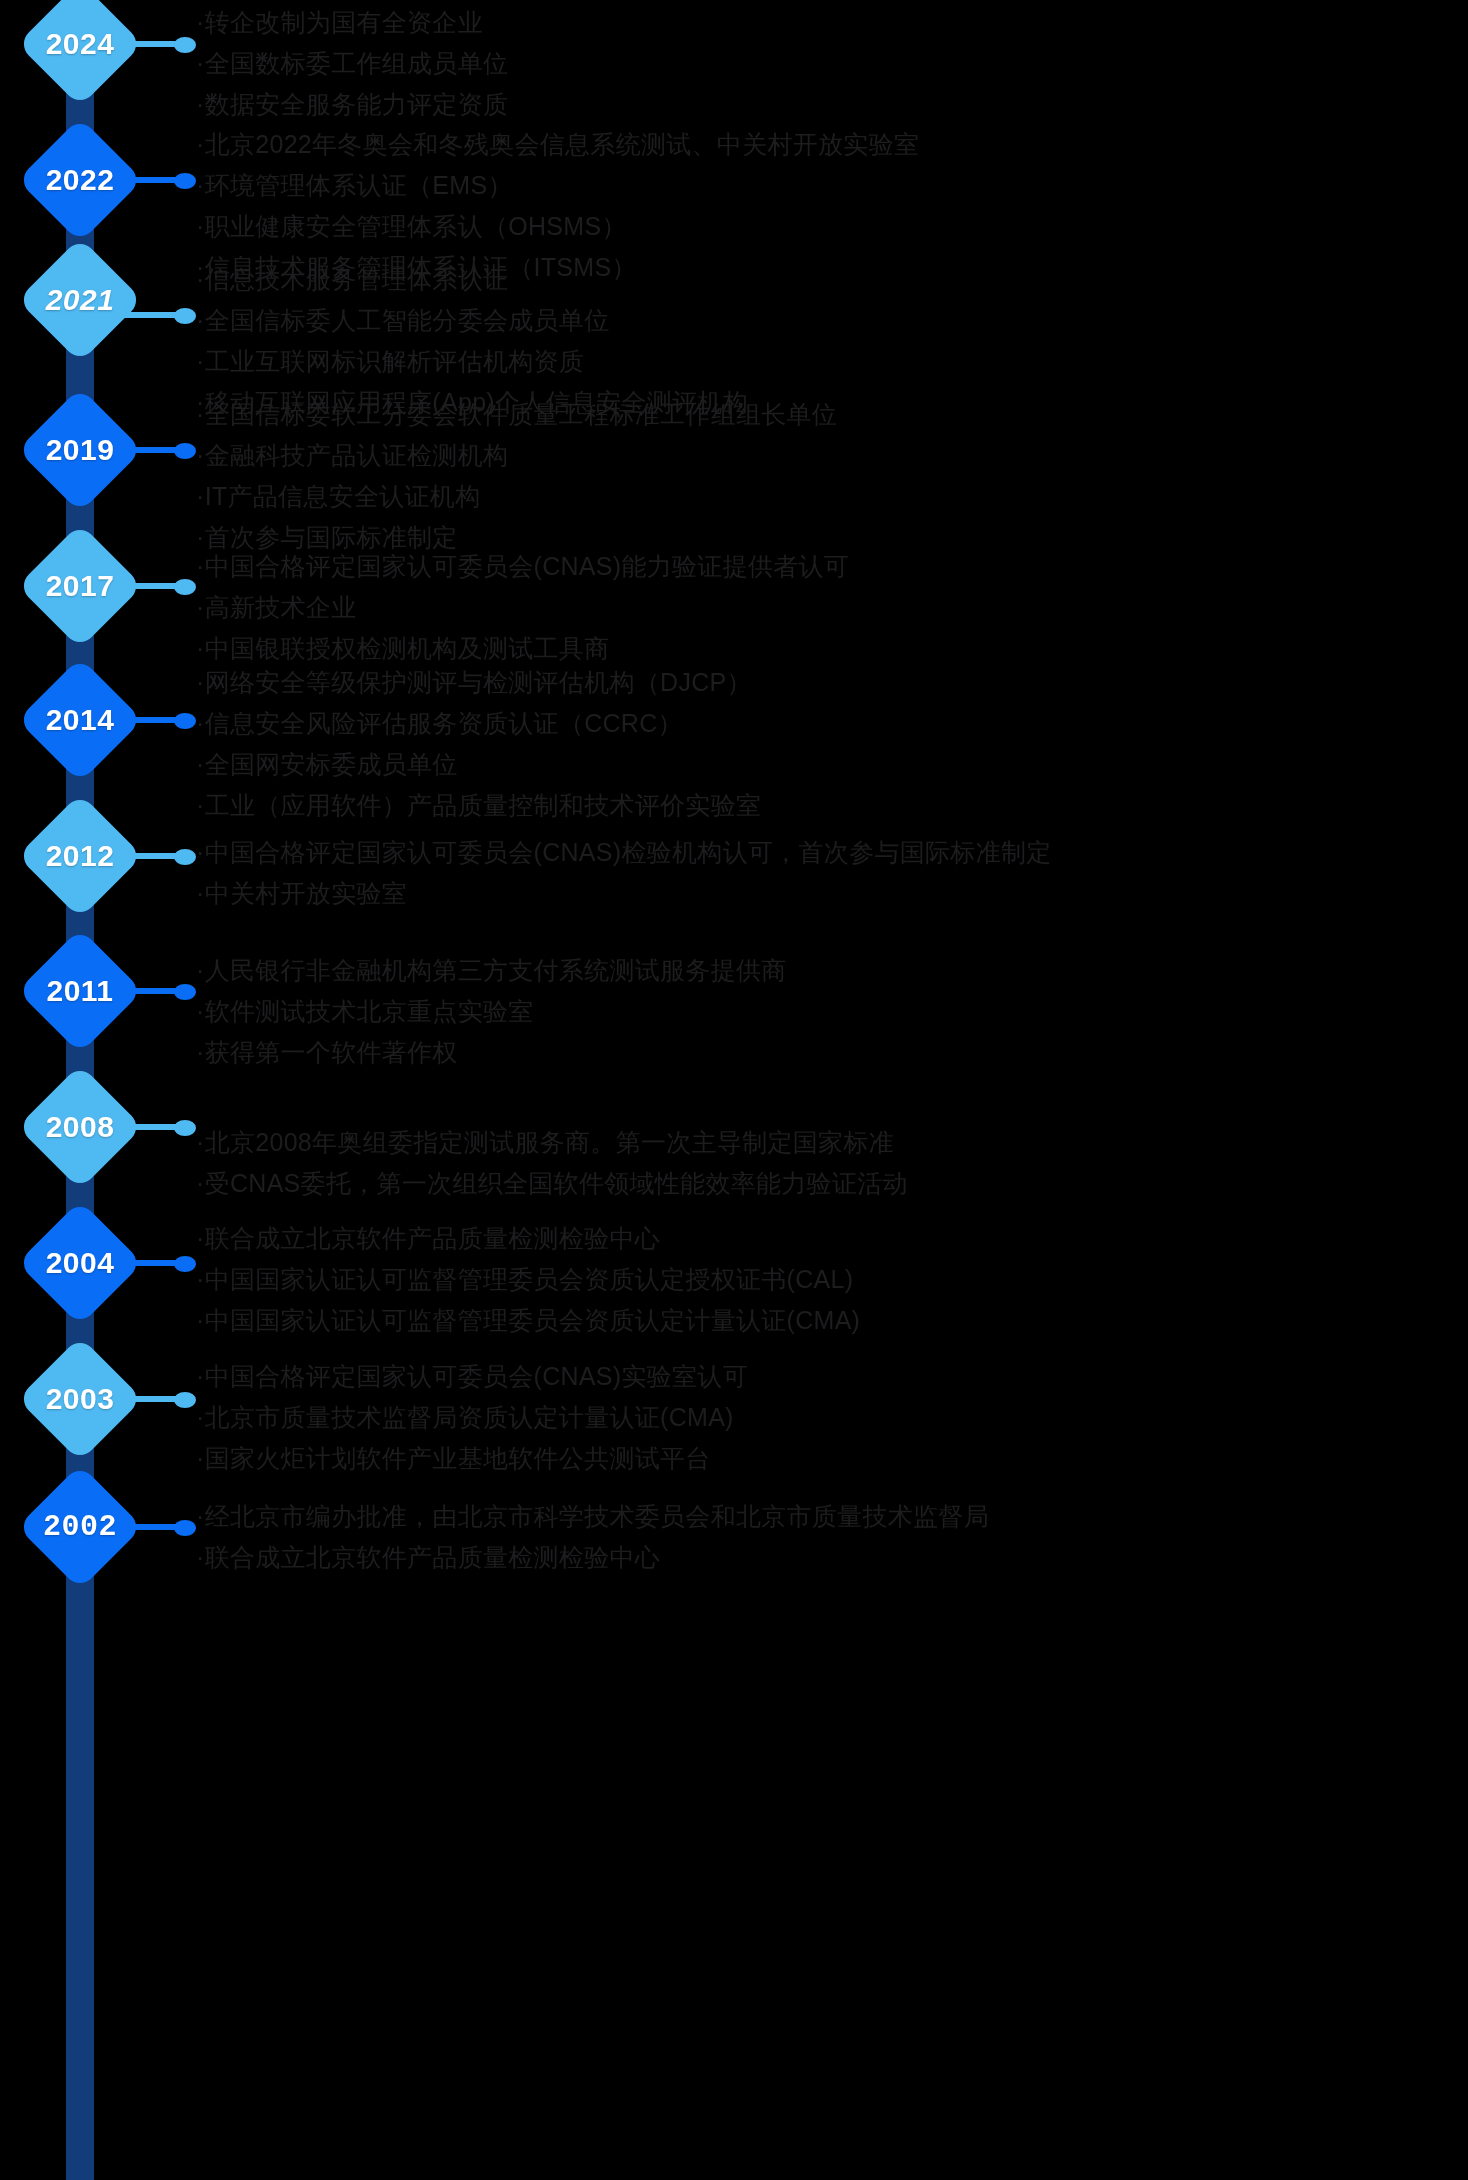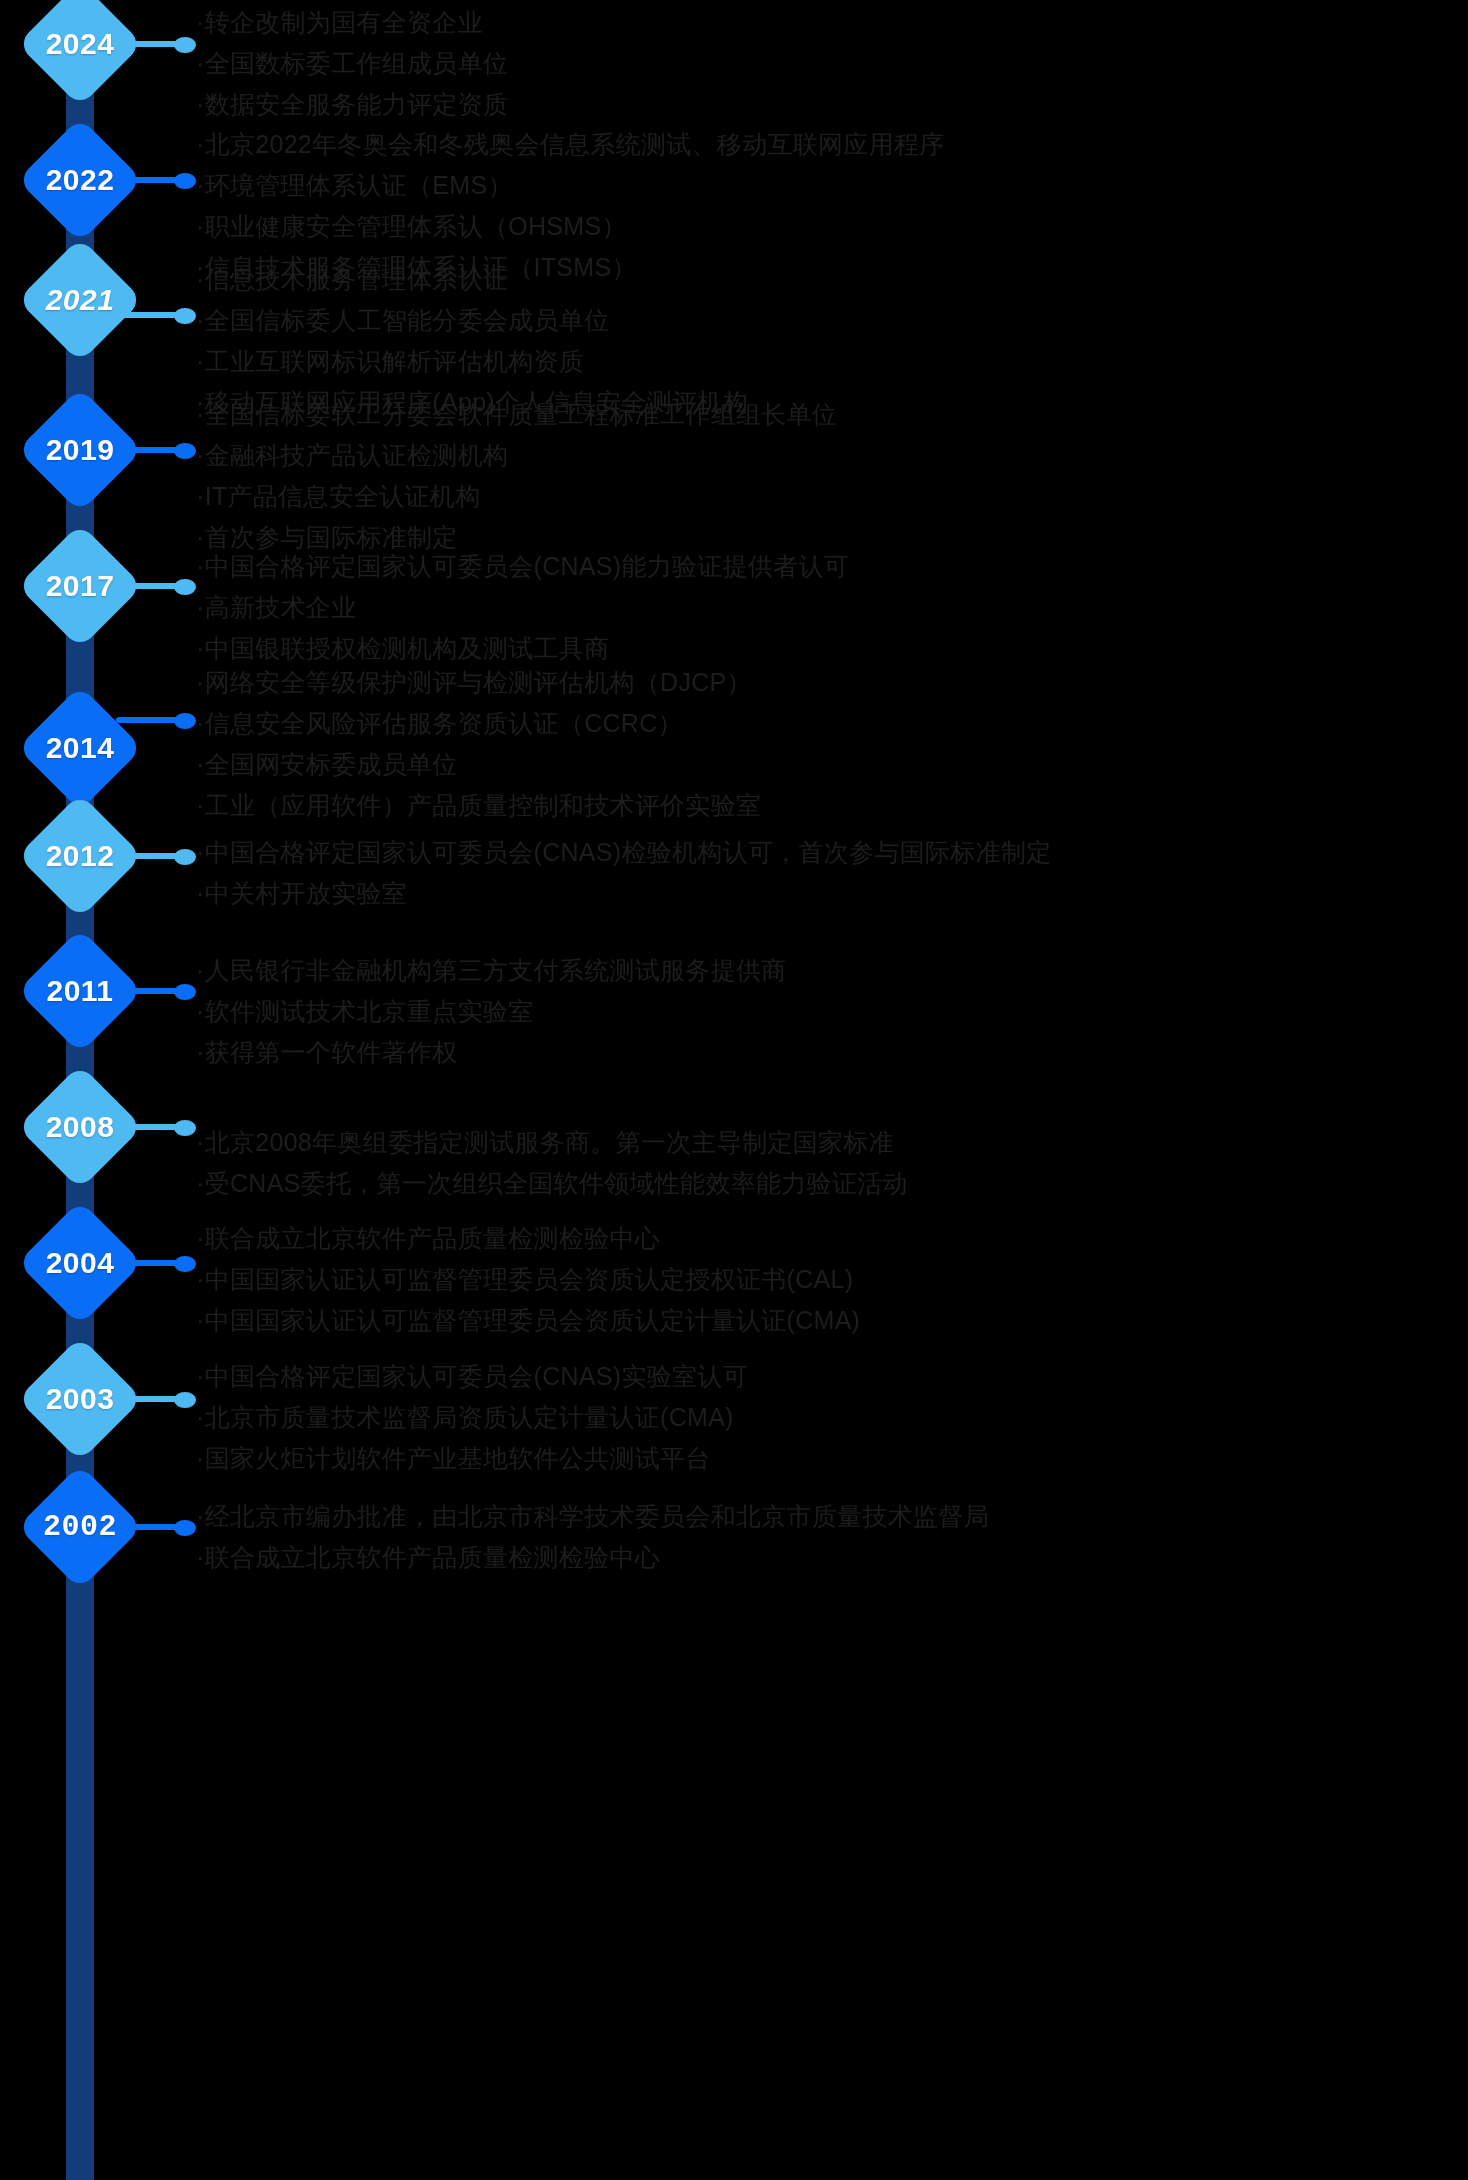--- a/index.html
+++ b/index.html
@@ -155,21 +155,21 @@
       <div class="entry bright" style="top: 0px;">
         <div class="diamond" style="top: 120px;">
           <div class="shape"></div>
           <div class="yeartext">2022</div>
         </div>
         <div class="connector" style="top: 173px;">
           <div class="stem"></div>
           <div class="ball"></div>
         </div>
         <div class="lines" style="top: 124px;">
-          <div class="line"><span class="dot">·</span><span>北京2022年冬奥会和冬残奥会信息系统测试、移动互联网应用程序</span></div>
+          <div class="line"><span class="dot">·</span><span>北京2022年冬奥会和冬残奥会信息系统测试、中关村开放实验室</span></div>
           <div class="line"><span class="dot">·</span><span>环境管理体系认证（EMS）</span></div>
           <div class="line"><span class="dot">·</span><span>职业健康安全管理体系认（OHSMS）</span></div>
           <div class="line"><span class="dot">·</span><span>信息技术服务管理体系认证（ITSMS）</span></div>
         </div>
       </div>
       <div class="entry light" style="top: 0px;">
         <div class="diamond" style="top: 240px; font-style: italic;">
           <div class="shape"></div>
           <div class="yeartext">2021</div>
         </div>
@@ -209,21 +209,21 @@
           <div class="stem"></div>
           <div class="ball"></div>
         </div>
         <div class="lines" style="top: 546px;">
           <div class="line"><span class="dot">·</span><span>中国合格评定国家认可委员会(CNAS)能力验证提供者认可</span></div>
           <div class="line"><span class="dot">·</span><span>高新技术企业</span></div>
           <div class="line"><span class="dot">·</span><span>中国银联授权检测机构及测试工具商</span></div>
         </div>
       </div>
       <div class="entry bright" style="top: 0px;">
-        <div class="diamond" style="top: 688px;">
+        <div class="diamond" style="top: 660px;">
           <div class="shape"></div>
           <div class="yeartext">2014</div>
         </div>
         <div class="connector" style="top: 713px;">
           <div class="stem"></div>
           <div class="ball"></div>
         </div>
         <div class="lines" style="top: 662px;">
           <div class="line"><span class="dot">·</span><span>网络安全等级保护测评与检测评估机构（DJCP）</span></div>
           <div class="line"><span class="dot">·</span><span>信息安全风险评估服务资质认证（CCRC）</span></div>

